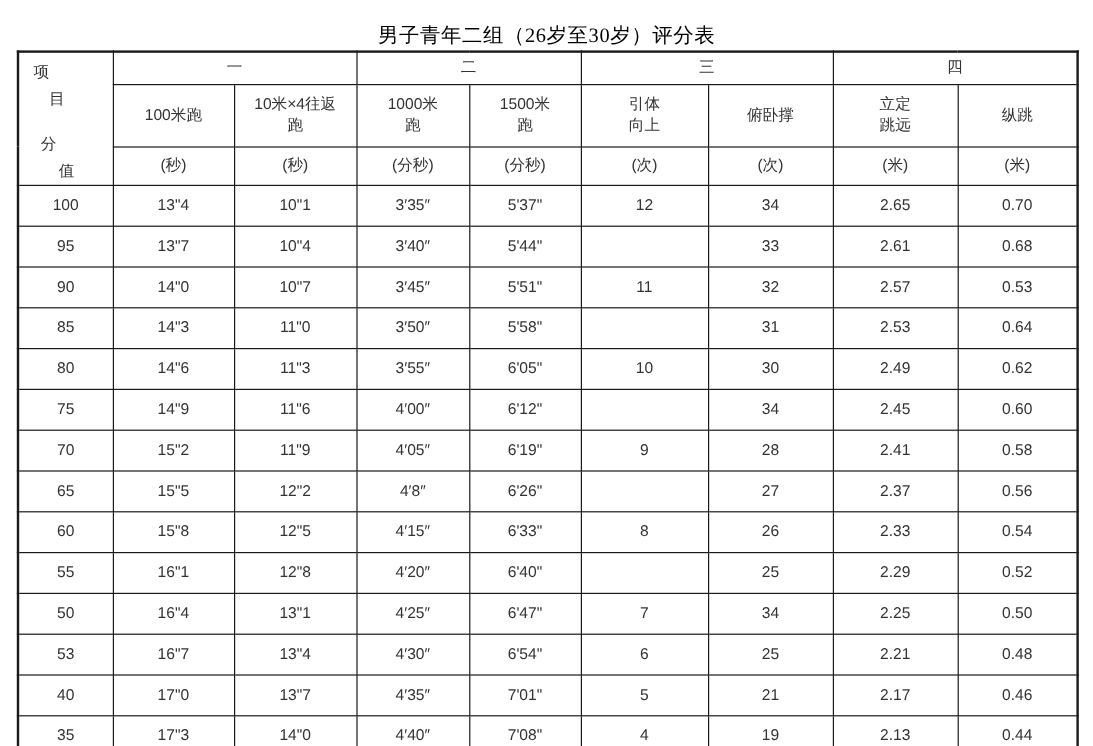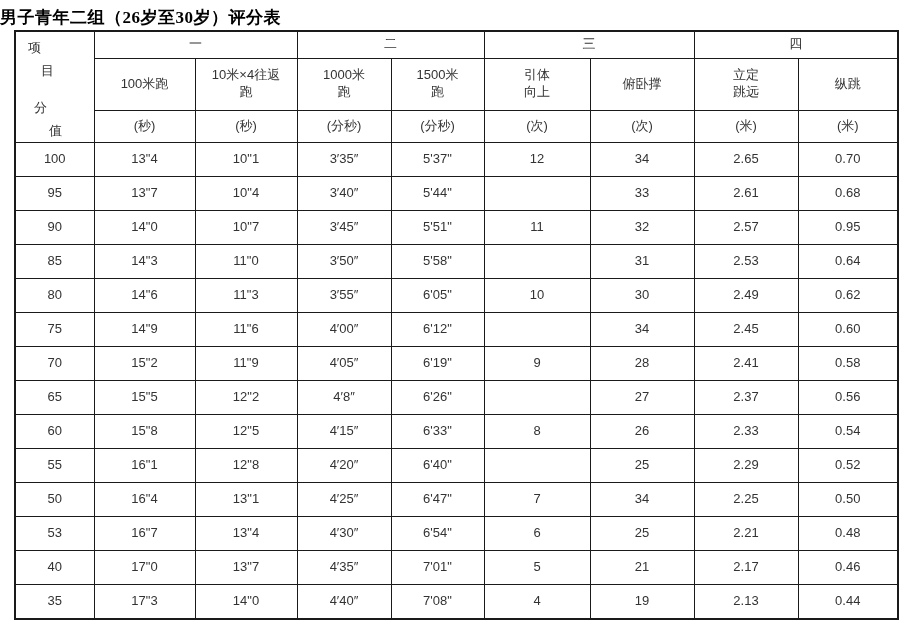--- a/index.html
+++ b/index.html
@@ -8,26 +8,26 @@
     background: #ffffff;
   }
   body {
     width: 911px;
     height: 622px;
     font-family: "Liberation Sans", sans-serif;
     color: #333333;
     overflow: hidden;
   }
   .page-title {
-    text-align: left;
-    padding-top: 6px;
+    text-align: center;
+    padding-top: 18px;
     height: 24px;
     font-family: "Liberation Serif", serif;
     font-size: 17px;
-    font-weight: bold;
+    font-weight: normal;
     color: #000000;
     letter-spacing: 0.5px;
   }
   table.score-table {
     border-collapse: collapse;
     table-layout: fixed;
     margin-left: 14px;
     width: 883px;
     border: 2px solid #1a1a1a;
   }
@@ -152,21 +152,21 @@
       </tr>
       <tr>
         <td>90</td>
         <td>14"0</td>
         <td>10"7</td>
         <td>3′45″</td>
         <td>5'51"</td>
         <td>11</td>
         <td>32</td>
         <td>2.57</td>
-        <td>0.95</td>
+        <td>0.53</td>
       </tr>
       <tr>
         <td>85</td>
         <td>14"3</td>
         <td>11"0</td>
         <td>3′50″</td>
         <td>5'58"</td>
         <td></td>
         <td>31</td>
         <td>2.53</td>

